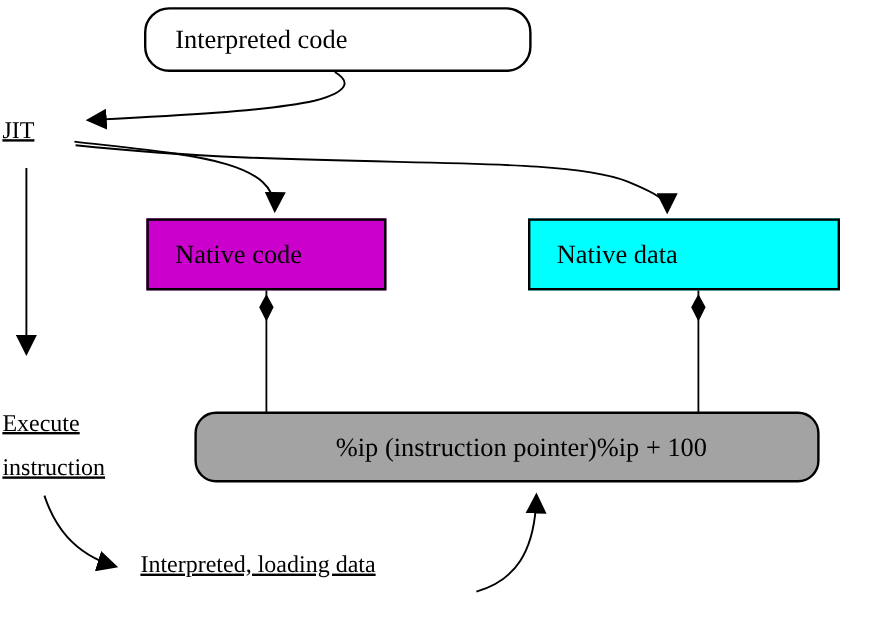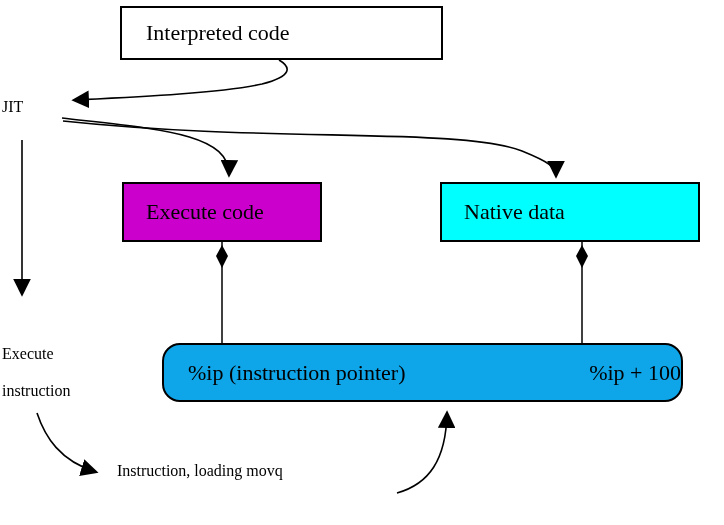--- a/index.html
+++ b/index.html
@@ -24,45 +24,47 @@
     border: 2px solid #000000;
     display: flex;
     align-items: center;
     font-size: 22px;
   }
   .node-interpreted {
     left: 120px; top: 6px;
     width: 323px; height: 54px;
     background: #ffffff;
     padding-left: 24px;
+    border-radius: 21px;
   }
   .node-native-code {
     left: 122px; top: 182px;
     width: 200px; height: 60px;
     padding-left: 22px;
   }
   .node-native-data {
     left: 440px; top: 182px;
     width: 260px; height: 60px;
     padding-left: 22px;
   }
   .node-pointer {
     left: 162px; top: 343px;
     width: 521px; height: 59px;
     border-radius: 18px;
-    background: #0ea5e9;
-    justify-content: space-between;
+    background: #a3a3a3;
+    justify-content: center;
   }
   .node-pointer .left-label { margin-left: 24px; }
   .node-pointer .right-label { }
   .floating-label {
     position: absolute;
-    font-size: 16px;
+    font-size: 20px;
     line-height: 1.0;
     white-space: nowrap;
+    text-decoration: underline;
   }
   .label-jit { left: 2px; top: 99px; }
   .label-execute { left: 2px; top: 335px; line-height: 37px; }
   .label-instruction { left: 117px; top: 454px; line-height: 34px; }
 </style>
 </head>
 <body>
 
 <div id="canvas">
 
@@ -92,34 +94,34 @@
     <path d="M 397 493 C 429 484, 446 460, 447 413" fill="none" stroke="#000000" stroke-width="1.6" marker-end="url(#arrowhead)"></path>
   </svg>
 
   <div class="node node-interpreted">
     <span>Interpreted code</span>
   </div>
 
   <div class="floating-label label-jit">JIT</div>
 
   <div class="node node-native-code" style="background-color: rgb(204, 0, 204);">
-    <span>Execute code</span>
+    <span>Native code</span>
   </div>
 
   <div class="node node-native-data" style="background-color: rgb(0, 255, 255);">
     <span>Native data</span>
   </div>
 
   <div class="node node-pointer">
     <span class="left-label">%ip (instruction pointer)</span>
     <span class="right-label">%ip + 100</span>
   </div>
 
   <div class="floating-label label-execute">
     <div>Execute</div>
     <div>instruction</div>
   </div>
 
   <div class="floating-label label-instruction">
-    <div>Instruction, loading movq</div>
+    <div>Interpreted, loading data</div>
   </div>
 
 </div>
 
 </body></html>

